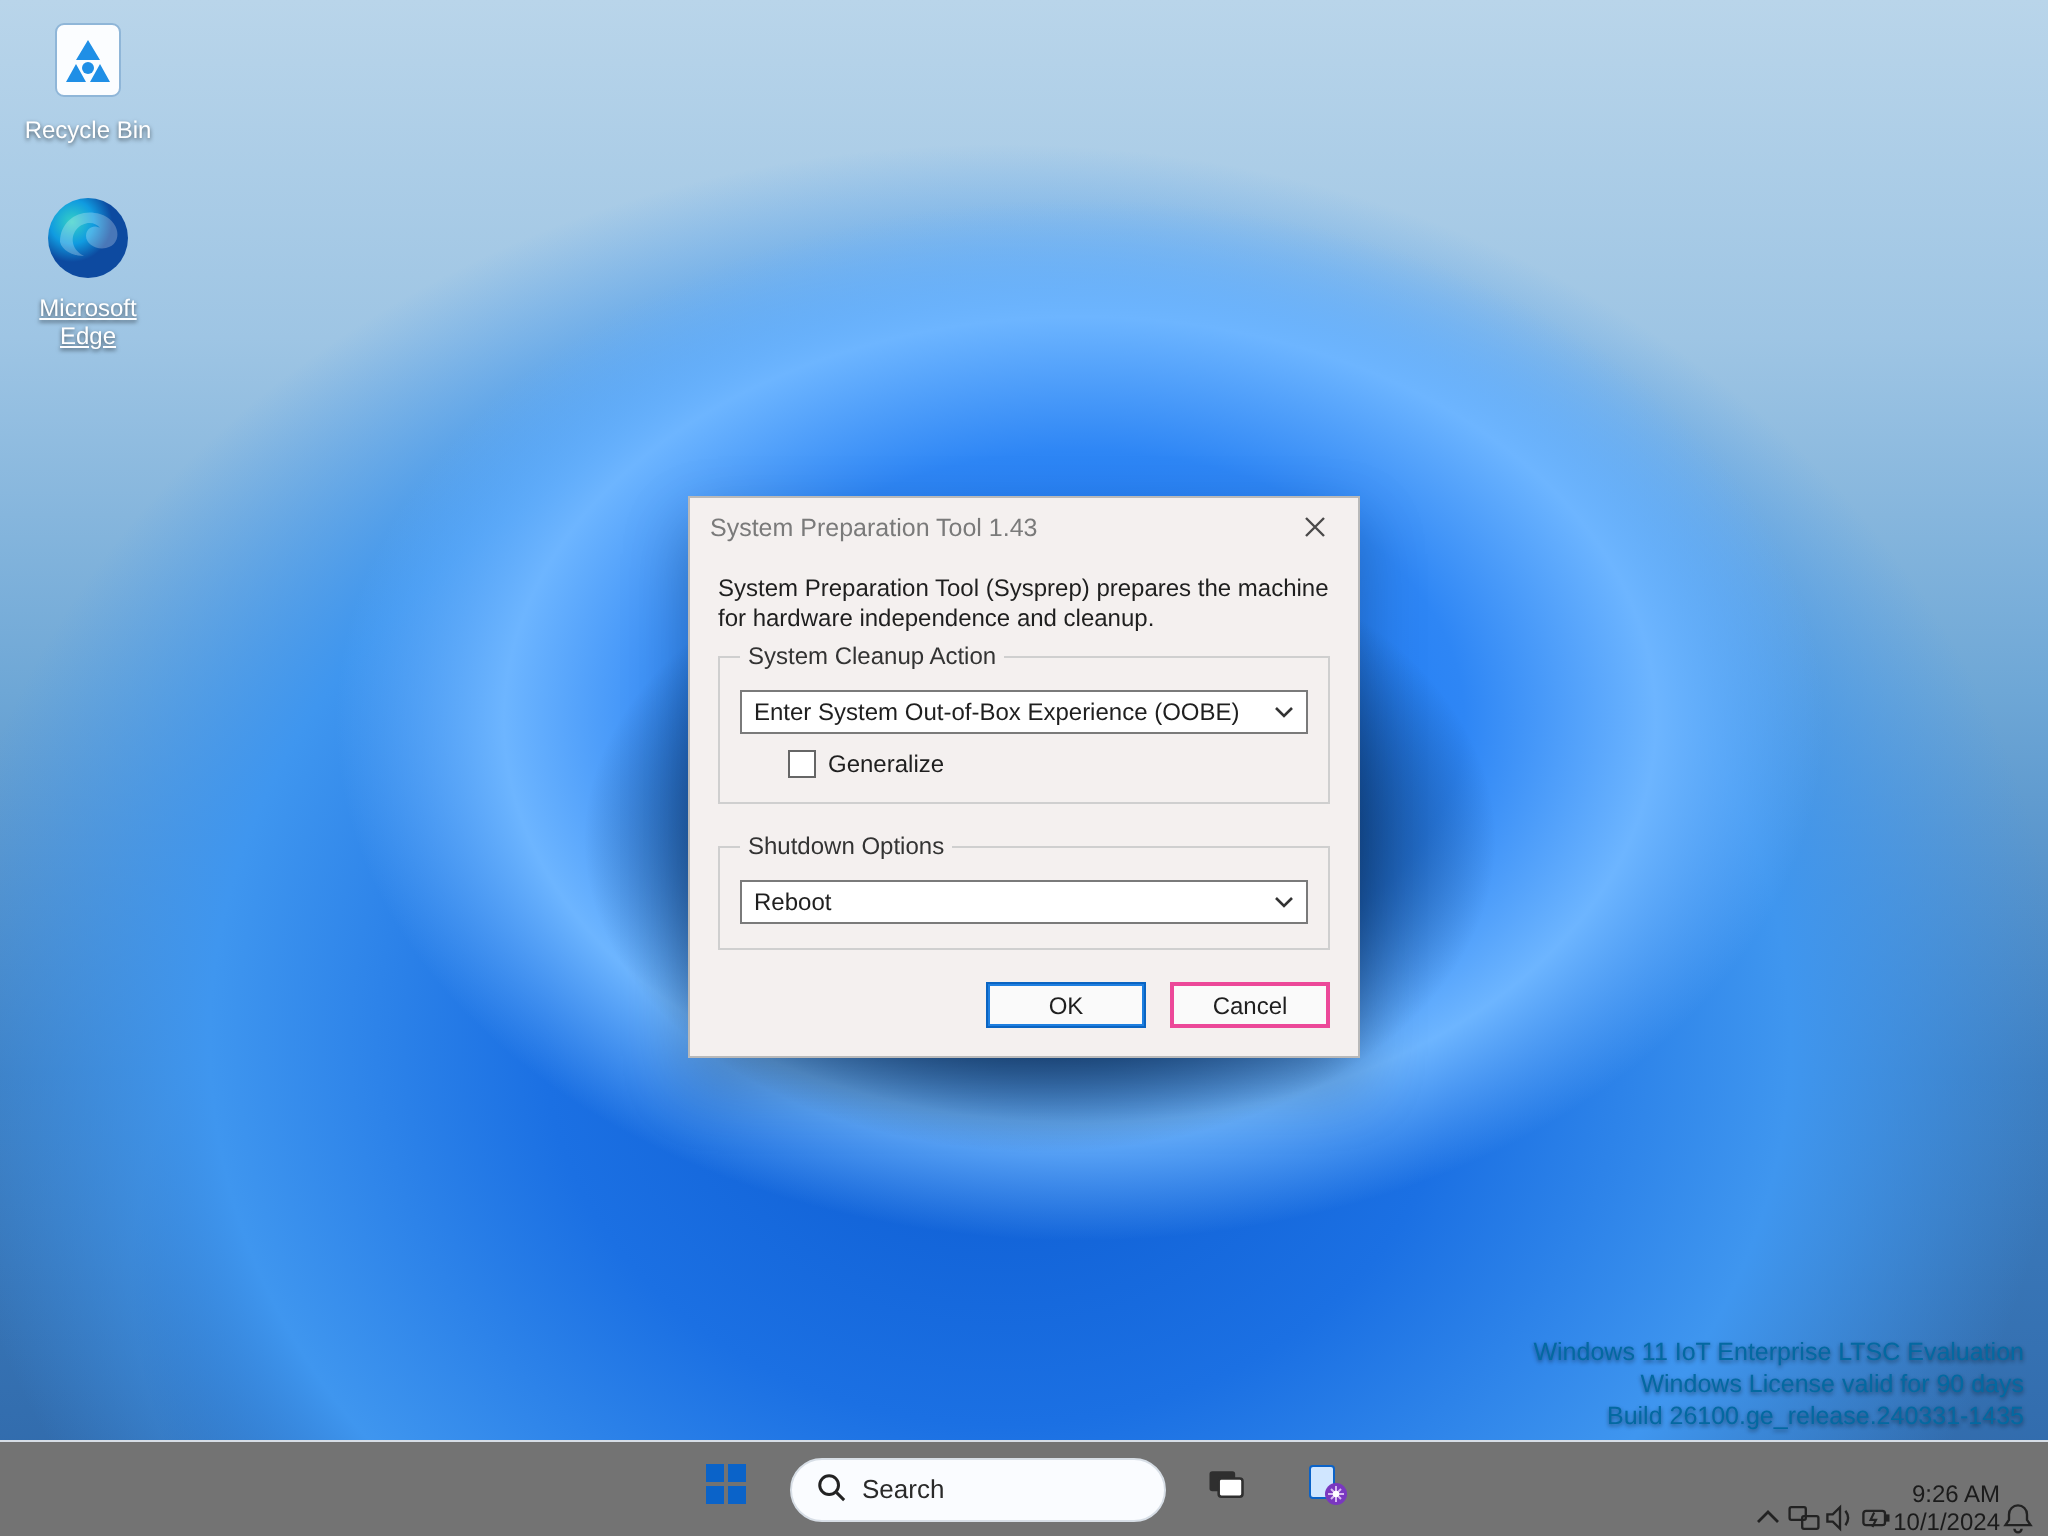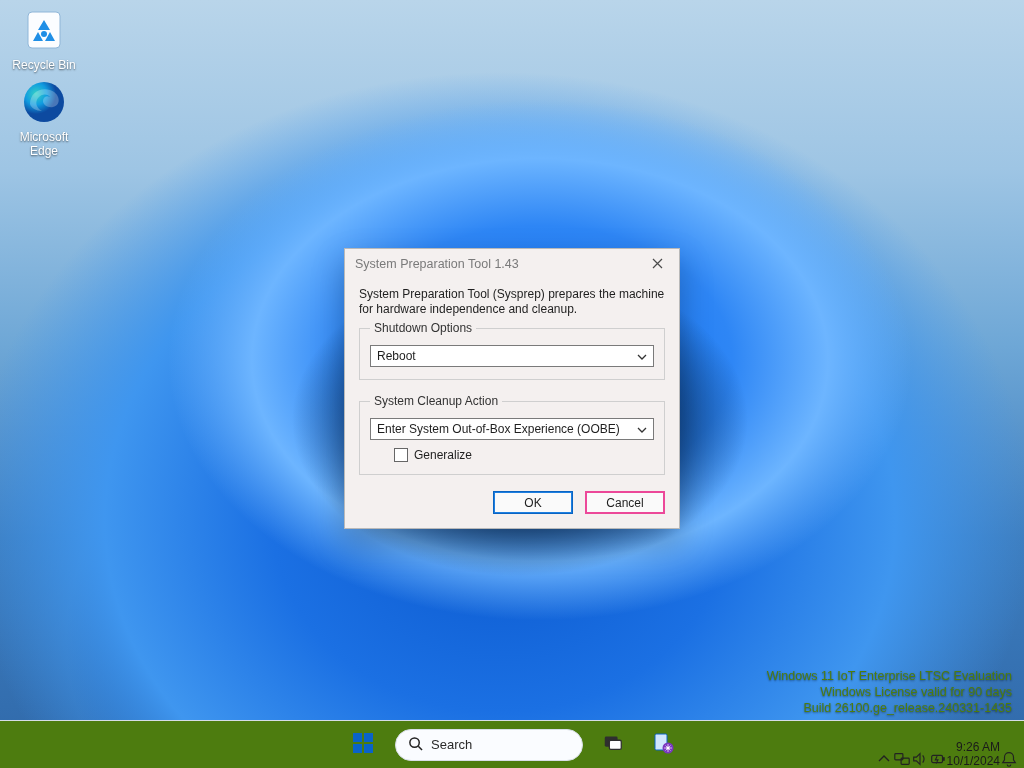--- a/index.html
+++ b/index.html
@@ -18,26 +18,26 @@
   }
 
   
   .desktop-icon {
     position: absolute; width: 76px; text-align: center; color: #fff;
     font-size: 12px; text-shadow: 0 1px 2px rgba(0,0,0,.6);
     cursor: default;
   }
   .desktop-icon .icon-box { width: 48px; height: 48px; margin: 0 auto 4px; }
   .recycle-bin { top: 6px; left: 6px; }
-  .edge-icon   { top: 78px; left: 6px; }
+  .edge-icon   { top: 95px; left: 6px; text-decoration: underline; }
 
   
   .watermark {
     position: absolute; right: 12px; bottom: 52px; text-align: right;
-    color: #4d7c0f; font-size: 12.5px; line-height: 16px;
+    color: #0369a1; font-size: 12.5px; line-height: 16px;
     text-shadow: 0 1px 2px rgba(0,0,0,.45);
   }
 
   
   .dialog {
     position: absolute; left: 344px; top: 248px; width: 336px;
     background: #f4f0ef; border: 1px solid #b9b9b9;
     box-shadow: 0 14px 30px rgba(0,0,0,.25);
     font-size: 12px; color: #333;
   }
@@ -68,21 +68,21 @@
   .btn {
     width: 80px; height: 23px; border: 2px solid #ec4899; background: #fafafa;
     font-size: 12px; display: flex; align-items: center; justify-content: center;
     cursor: default;
   }
   .btn.default { border: 1px solid #0a64c2; box-shadow: inset 0 0 0 1px #1e7fe0; }
 
   
   .taskbar {
     position: absolute; left: 0; right: 0; bottom: 0; height: 48px;
-    background: #4d7c0f; border-top: 1px solid #d6dde6;
+    background: #737373; border-top: 1px solid #d6dde6;
     display: flex; align-items: center; justify-content: center;
   }
   .task-center { display: flex; align-items: center; gap: 10px; }
   .task-item { height: 40px; display: flex; align-items: center; justify-content: center; border-radius: 4px; }
   .start { width: 44px; }
   .search-pill {
     width: 188px; height: 32px; background: #fafcff; border: 1px solid #d7dee6;
     border-radius: 16px; display: flex; align-items: center; gap: 8px; padding: 0 12px;
     color: #2a2a2a; font-size: 13px;
   }
@@ -143,44 +143,44 @@
         <svg width="11" height="11" viewBox="0 0 11 11">
             <path d="M1 1 L10 10 M10 1 L1 10" stroke="#4a4a4a" stroke-width="1.2"></path>
           </svg>
       </span>
     </div>
   </div>
   <div class="dialog-body">
     <div class="intro">System Preparation Tool (Sysprep) prepares the machine for hardware independence and cleanup.</div>
 
     <fieldset>
+      <legend>System Cleanup Action</legend>
+      <div class="select">
+        <span>Enter System Out-of-Box Experience (OOBE)</span>
+        <span class="chev">
+          <svg width="10" height="6" viewBox="0 0 10 6">
+              <path d="M1 1 L5 5 L9 1" fill="none" stroke="#333" stroke-width="1.3"></path>
+            </svg>
+        </span>
+      </div>
+      <div class="chk-row">
+        <div class="chk"></div>
+        <span>Generalize</span>
+      </div>
+    </fieldset>
+
+    <fieldset>
       <legend>Shutdown Options</legend>
       <div class="select">
         <span>Reboot</span>
         <span class="chev">
           <svg width="10" height="6" viewBox="0 0 10 6">
               <path d="M1 1 L5 5 L9 1" fill="none" stroke="#333" stroke-width="1.3"></path>
             </svg>
         </span>
-      </div>
-    </fieldset>
-
-    <fieldset>
-      <legend>System Cleanup Action</legend>
-      <div class="select">
-        <span>Enter System Out-of-Box Experience (OOBE)</span>
-        <span class="chev">
-          <svg width="10" height="6" viewBox="0 0 10 6">
-              <path d="M1 1 L5 5 L9 1" fill="none" stroke="#333" stroke-width="1.3"></path>
-            </svg>
-        </span>
-      </div>
-      <div class="chk-row">
-        <div class="chk"></div>
-        <span>Generalize</span>
       </div>
     </fieldset>
 
     <div class="btn-row">
       <div class="btn default">
           <span>OK</span>
         </div>
       <div class="btn">
           <span>Cancel</span>
         </div>

